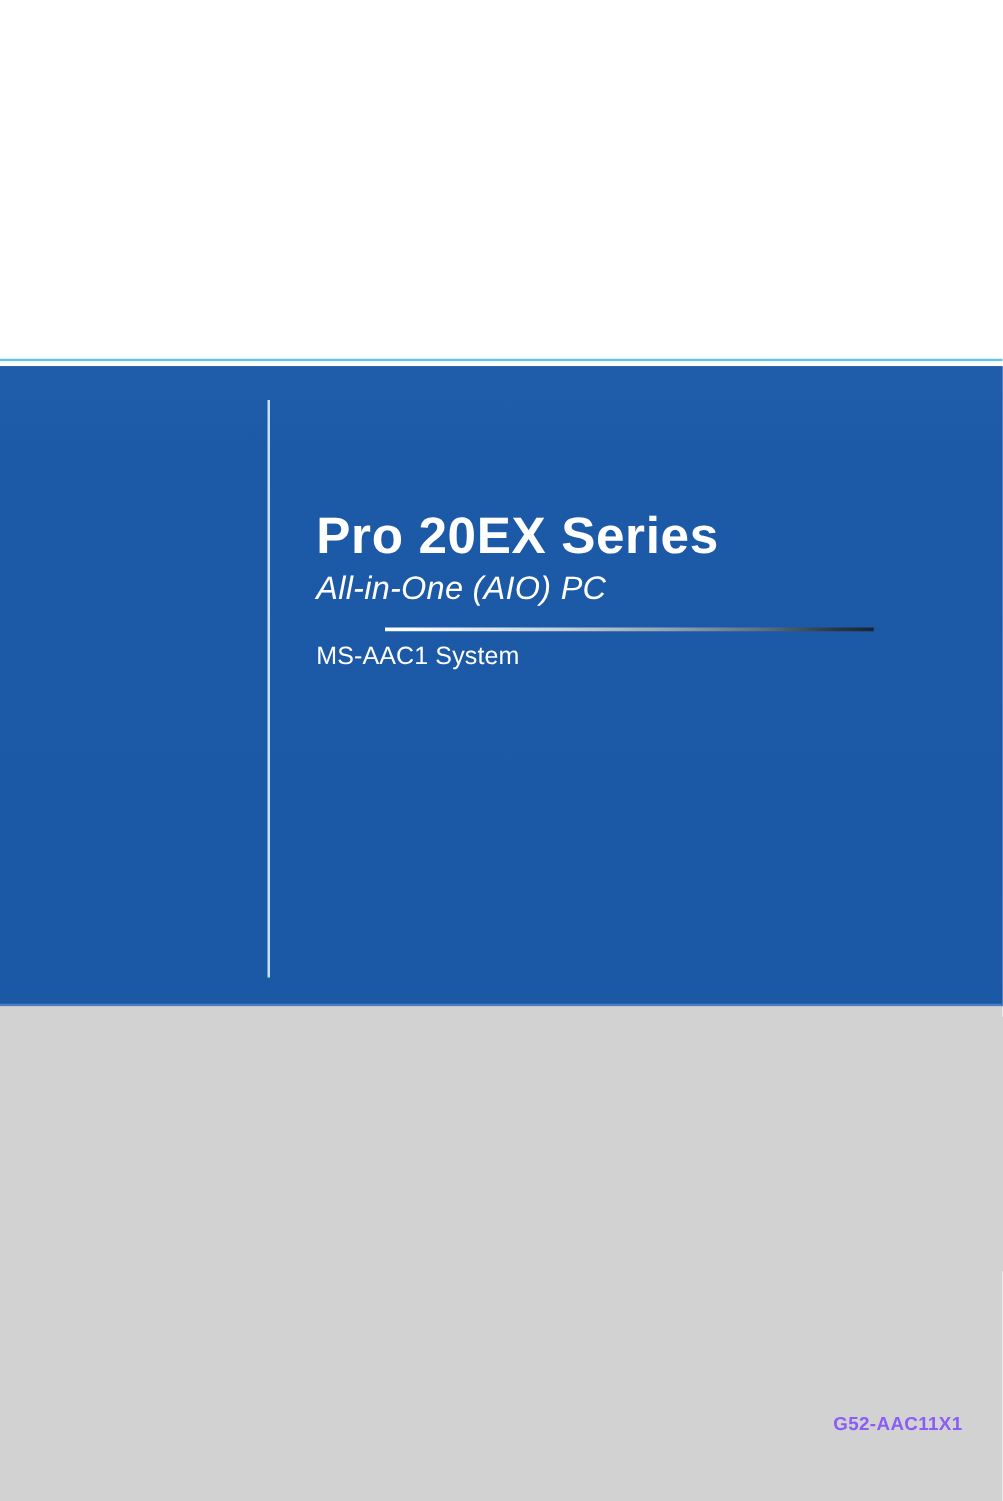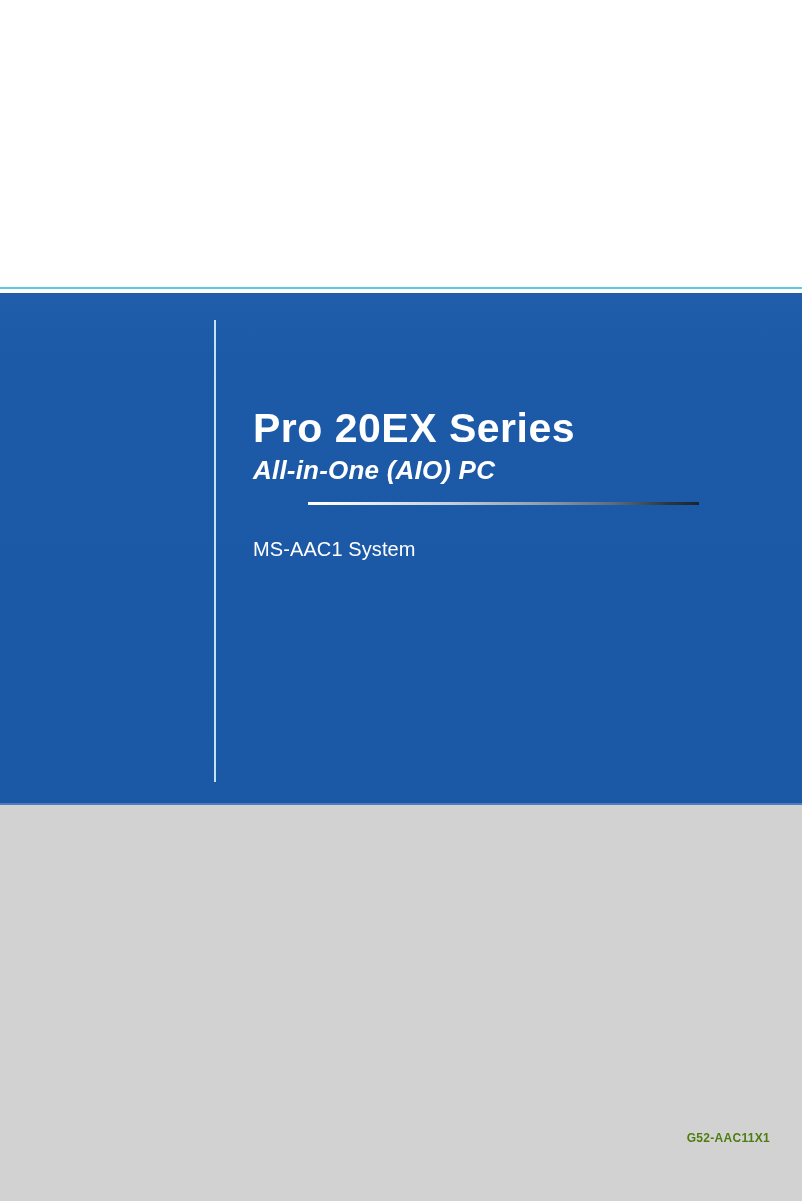--- a/index.html
+++ b/index.html
@@ -95,64 +95,64 @@
     font-size: 41px;
     font-weight: bold;
     color: #ffffff;
     line-height: 48px;
     letter-spacing: 0.5px;
     white-space: nowrap;
   }
 
   .product-subtitle {
     font-size: 26px;
-    font-weight: bold;
+    font-weight: normal;
     font-style: italic;
     color: #ffffff;
     line-height: 32px;
     letter-spacing: 0.2px;
     margin-top: 2px;
     white-space: nowrap;
   }
 
   .gradient-rule {
     width: 391px;
     height: 3px;
     margin: 16px auto 0 auto;
     background: linear-gradient(90deg, #FFFFFF 0%, #F2F5F8 10%, #C8D2DC 35%, #93A3B2 58%, #5C6C7C 78%, #2A3742 92%, #1A242E 100%);
   }
 
   .system-name {
     font-size: 20px;
     font-weight: normal;
     color: #ffffff;
     line-height: 26px;
-    margin-top: 31px;
+    margin-top: 7px;
     letter-spacing: 0.1px;
     white-space: nowrap;
   }
 
   
   .gray-band {
     position: absolute;
     left: 0;
     top: 805px;
     width: 802px;
     height: 396px;
     background: #D2D2D2;
   }
 
   
   .part-number {
     position: absolute;
     right: 32px;
     top: 1131px;
-    font-size: 12px;
+    font-size: 15px;
     font-weight: bold;
-    color: #4d7c0f;
+    color: #8b5cf6;
     letter-spacing: 0.3px;
     white-space: nowrap;
   }
 </style>
 </head>
 <body>
 
 <div class="page">
 
   <div class="top-white"></div>

